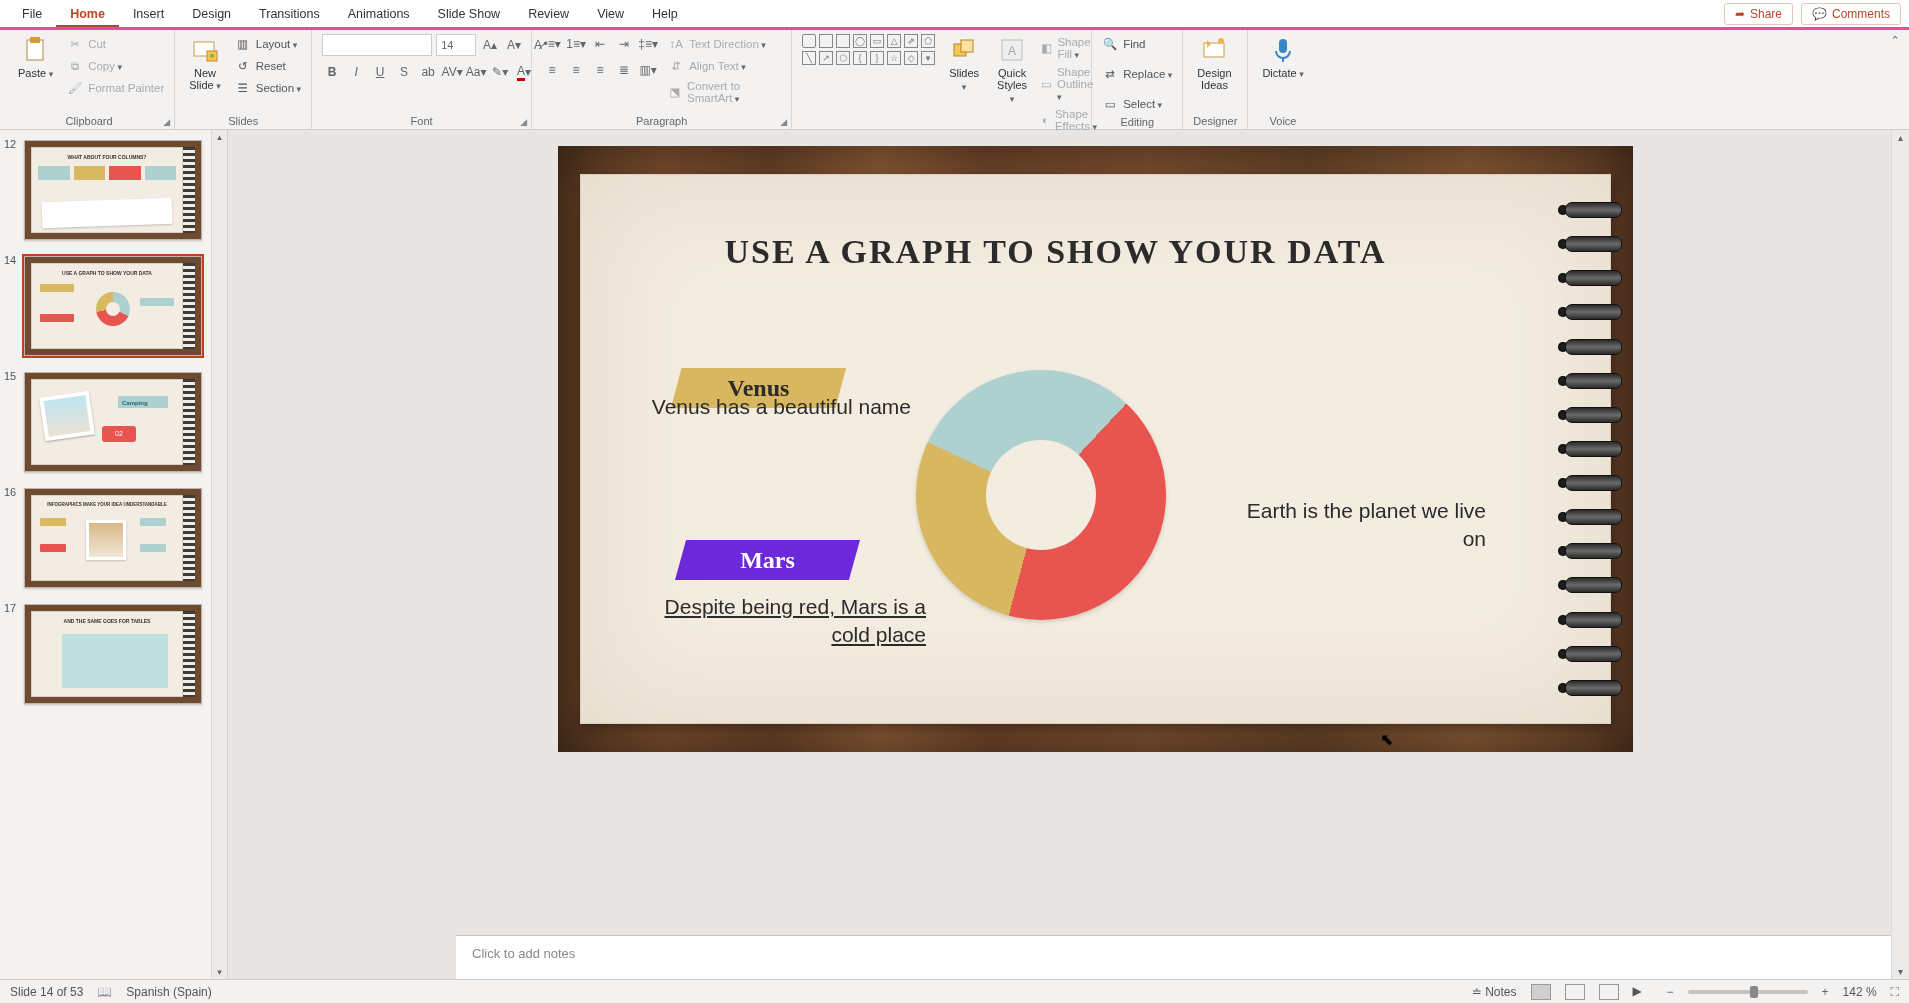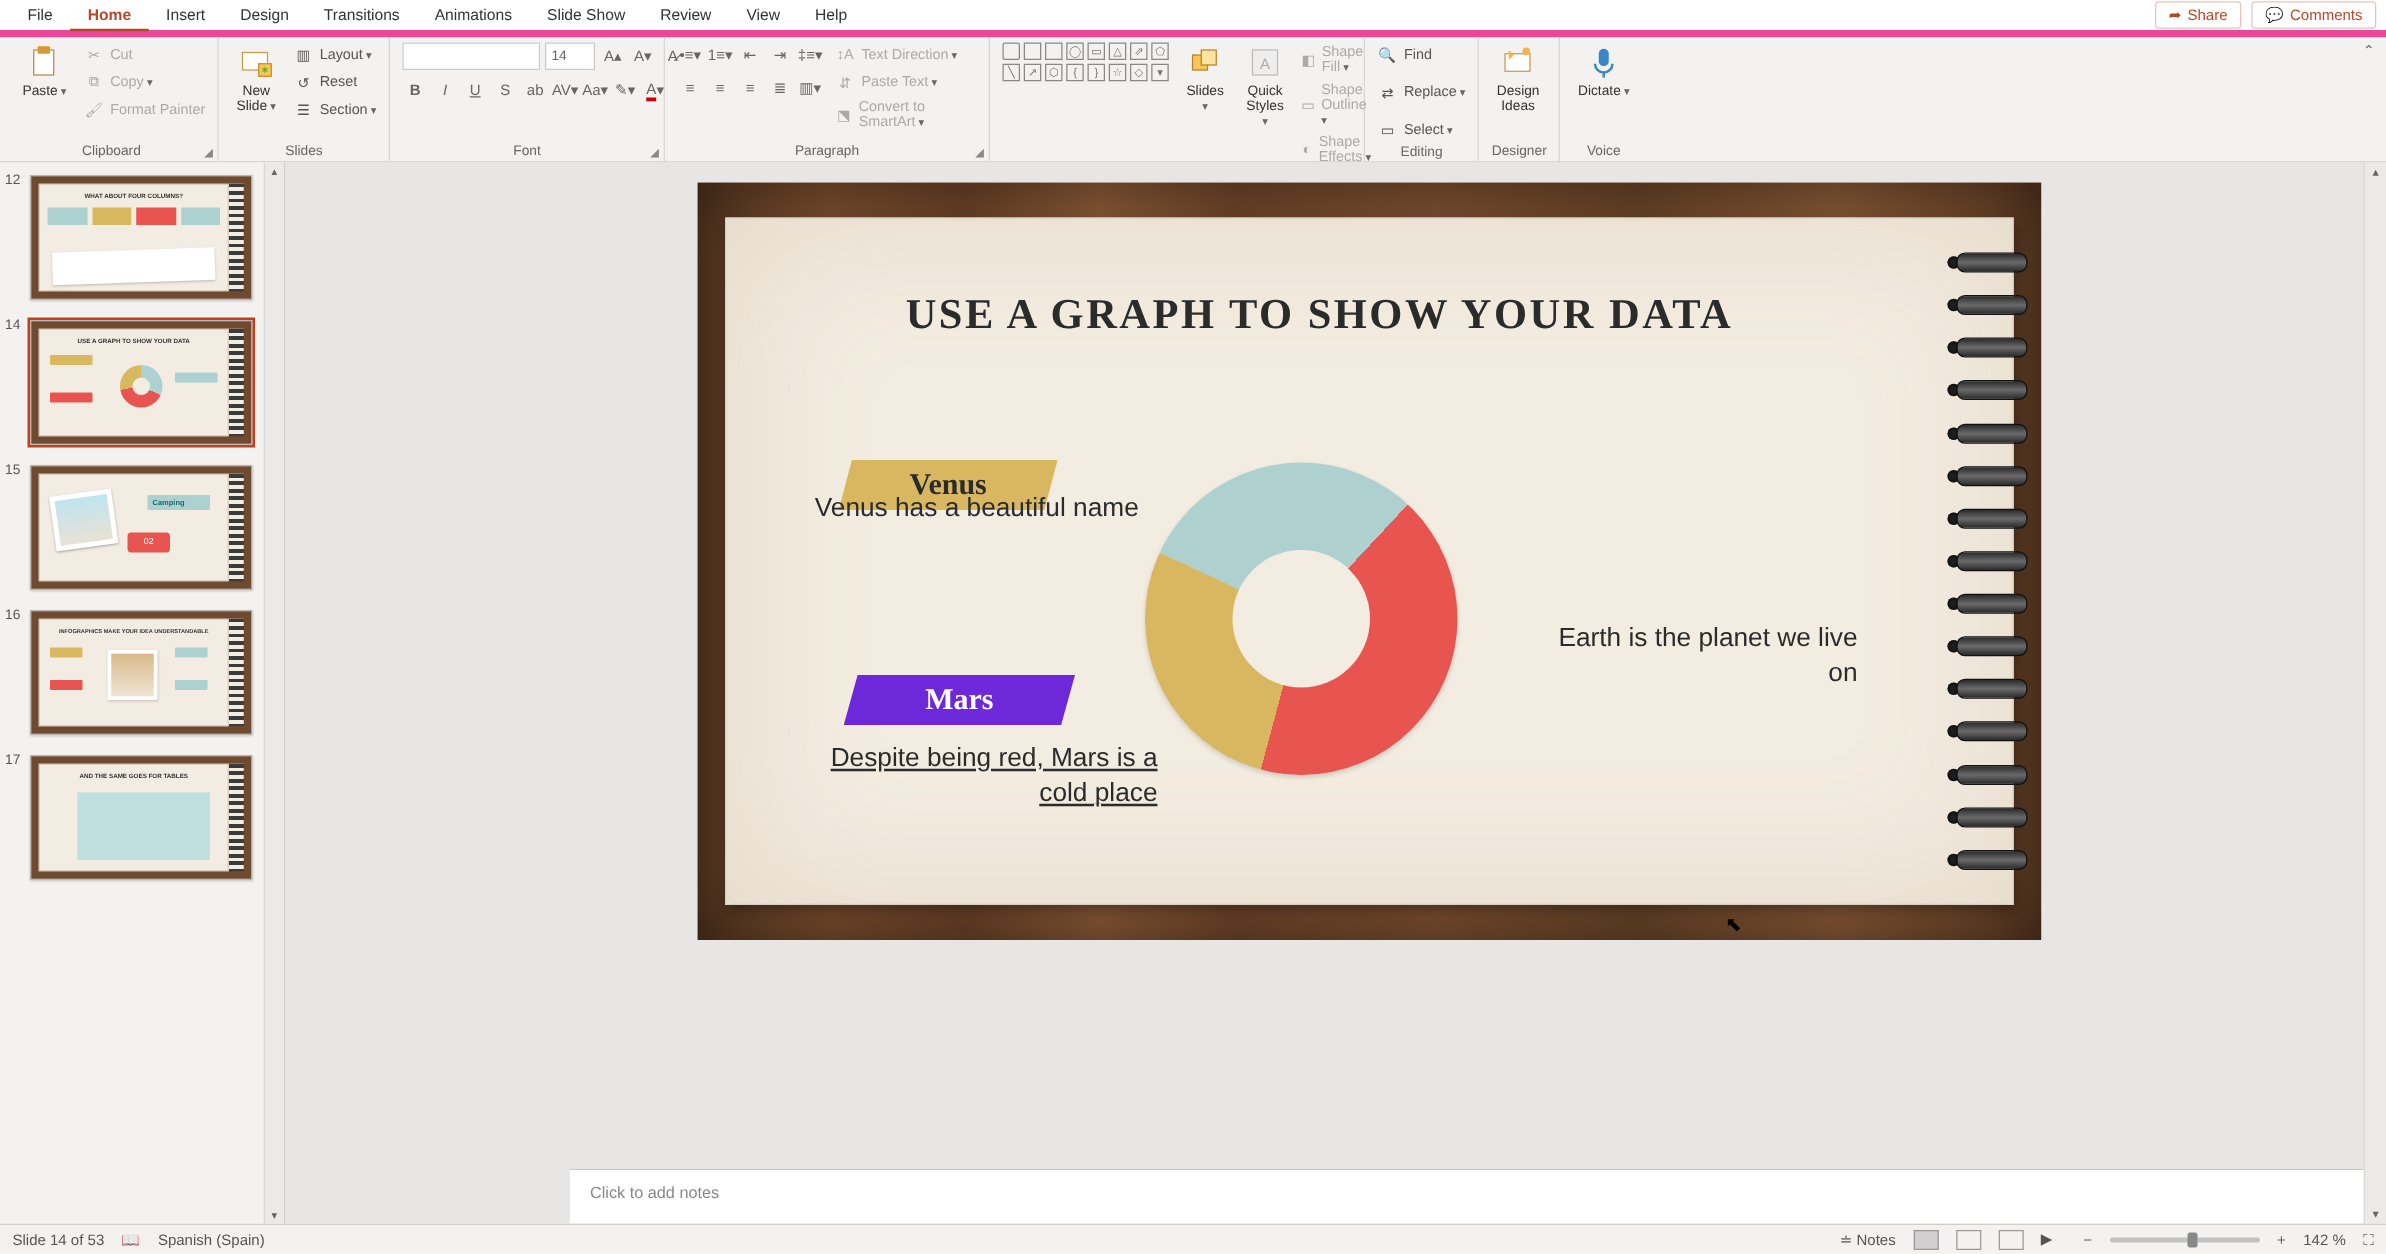--- a/index.html
+++ b/index.html
@@ -1,21 +1,21 @@
 <!DOCTYPE html>
 <html><head>
 <meta charset="utf-8">
 <style>
 * { box-sizing: border-box; margin: 0; padding: 0; font-family: "Segoe UI", Arial, sans-serif; }
 html, body { width: 1909px; height: 1003px; overflow: hidden; background: #fff; }
 
 
 #menuBar {
   height: 30px; display: flex; align-items: center; padding: 0 8px;
-  background: #fff; font-size: 12.5px; color: #333; border-bottom: 6px solid #ec4899;
+  background: #fff; font-size: 12.5px; color: #333; border-bottom: 3px solid #ec4899;
 }
 #menuBar .tab { padding: 6px 14px; cursor: default; }
 #menuBar .tab.active { color: #b7472a; border-bottom: 2px solid #b7472a; padding-bottom:4px; font-weight:600;}
 #menuBar .spacer { flex: 1; }
 #menuBar .rbtn { border:1px solid #ccc; border-radius:3px; padding:3px 10px; margin-left:8px; font-size:12px; color:#333; display:flex; align-items:center; gap:5px;}
 #menuBar .rbtn.share { color:#b7472a; border-color:#e9c3b8;}
 #menuBar .rbtn.comments{ color:#b7472a; border-color:#e9c3b8;}
 
 
 #ribbon {
@@ -267,21 +267,21 @@
           <span class="btnSq">▥▾</span>
         </div>
       </div>
       <div class="col" style="color:#aaa">
         <div class="smRow dis">
             <span class="icoBox">↕A</span>
             <span class="drop">Text Direction</span>
           </div>
         <div class="smRow dis">
             <span class="icoBox">⇵</span>
-            <span class="drop">Paste Text</span>
+            <span class="drop">Align Text</span>
           </div>
         <div class="smRow dis">
             <span class="icoBox">⬔</span>
             <span class="drop">Convert to SmartArt</span>
           </div>
       </div>
     </div>
     <div class="label"><span>Paragraph</span><span class="dlg">◢</span></div>
   </div>
 

